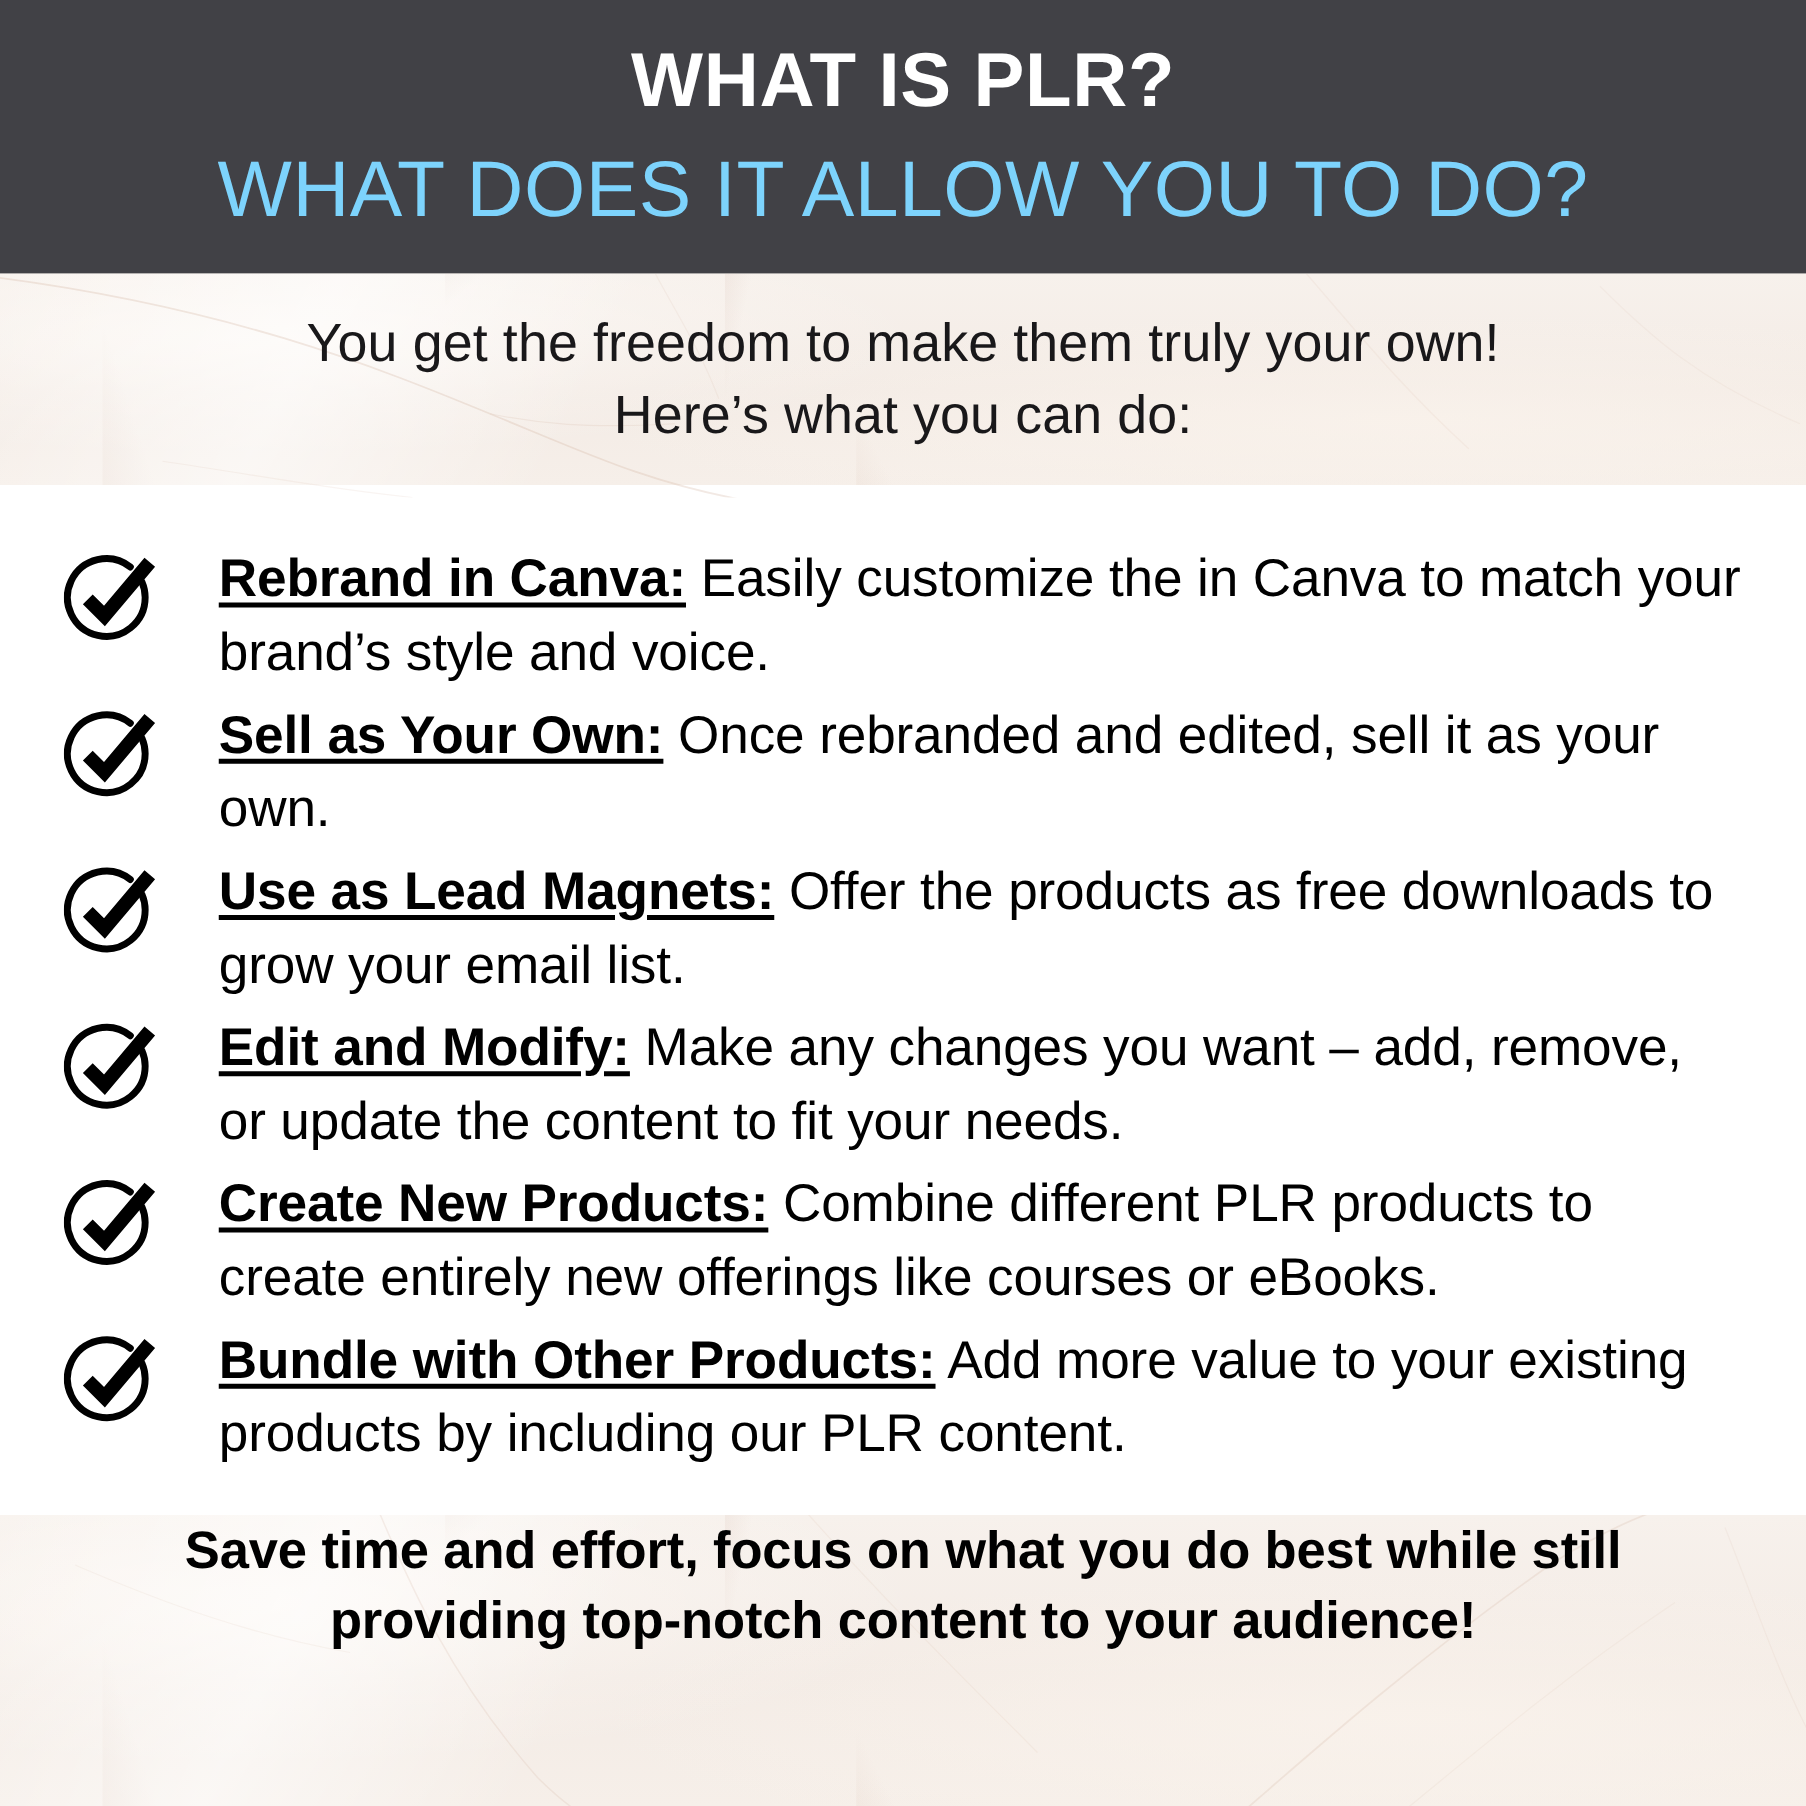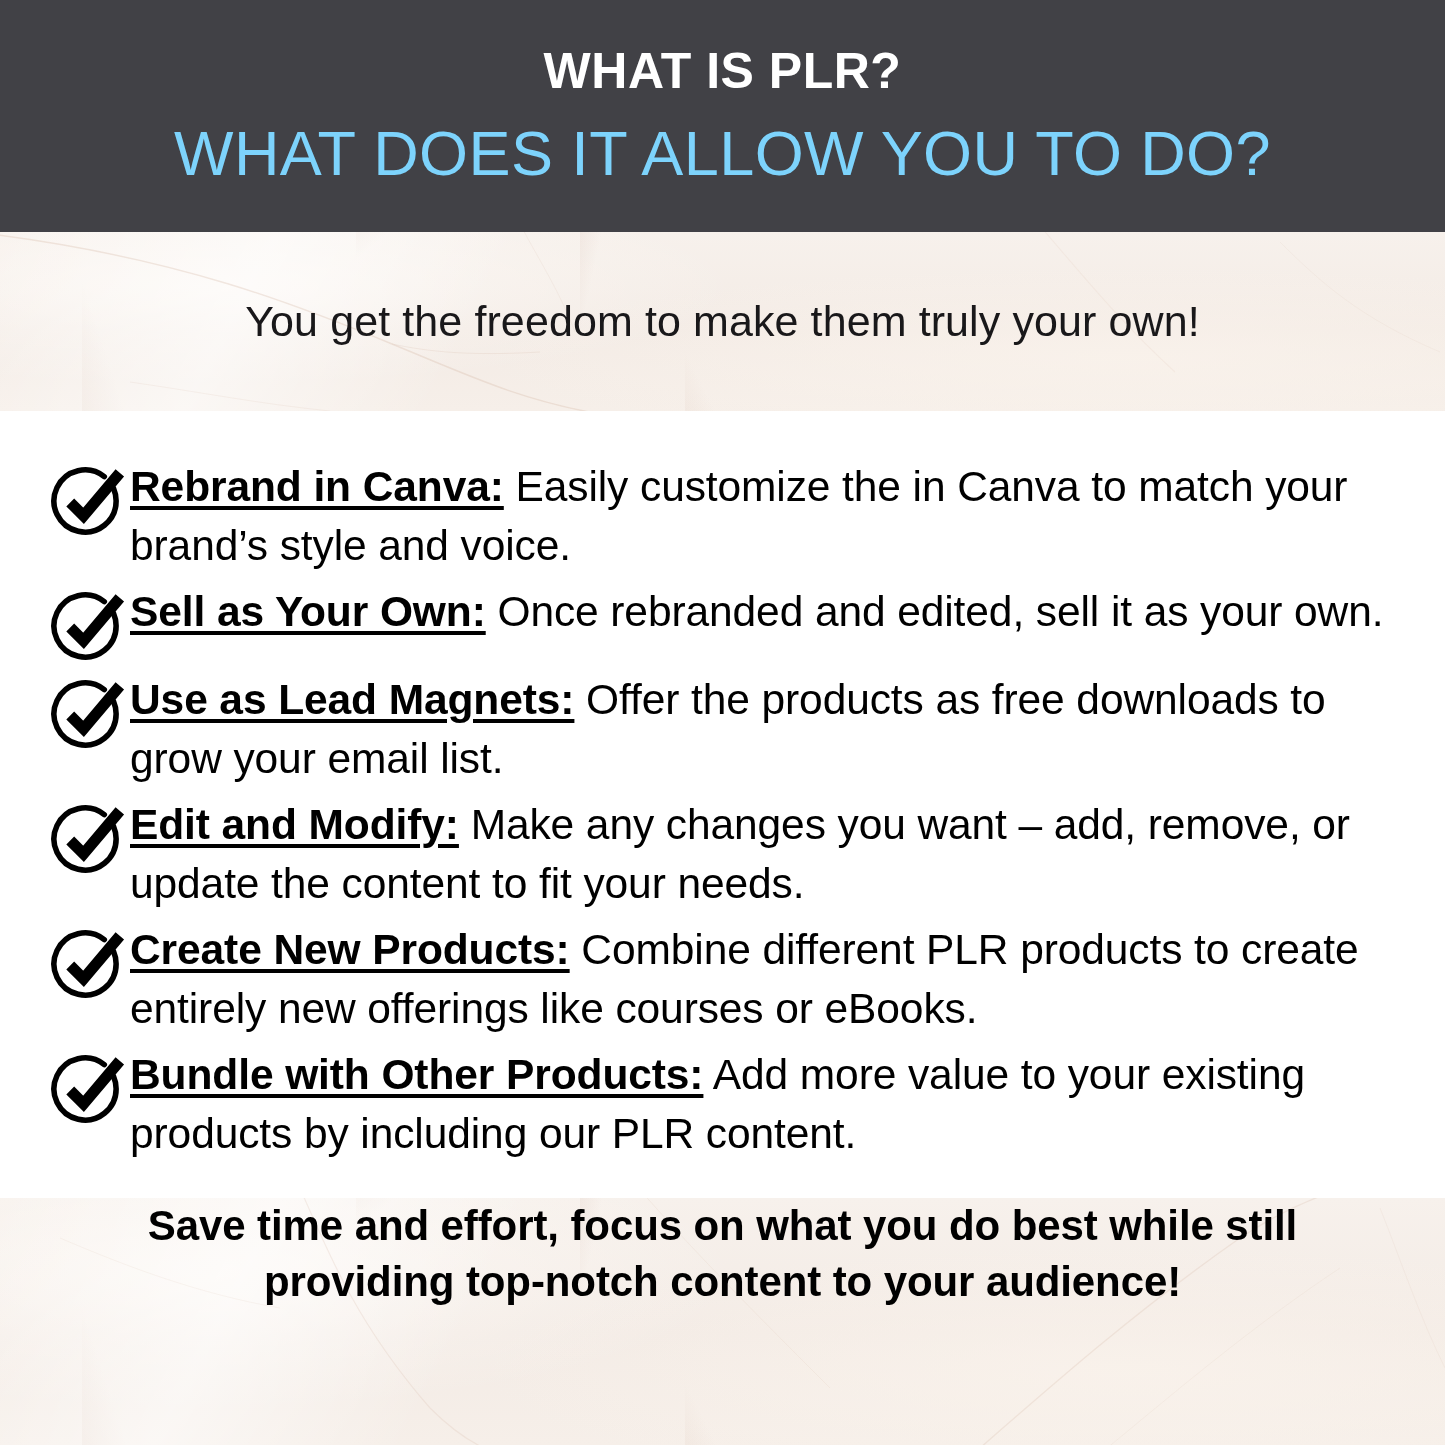--- a/index.html
+++ b/index.html
@@ -49,21 +49,21 @@
   
   .header {
     height:233px;
     background:#414146;
     display:flex; flex-direction:column;
     align-items:center; justify-content:center;
     padding-top:6px;
   }
   .header-title {
     color:#ffffff;
-    font-size:50px;
+    font-size:61px;
     font-weight:700;
     letter-spacing:.5px;
     line-height:1.05;
     text-align:center;
   }
   .header-subtitle {
     color:#7dd3fc;
     font-size:63px;
     font-weight:300;
     letter-spacing:.4px;
@@ -92,20 +92,21 @@
   .body {
     flex:1;
     background:#ffffff;
     padding:44px 52px 30px 46px;
   }
   .list { list-style:none; }
   .item {
     display:flex;
     align-items:flex-start;
     margin-bottom:4px;
+    gap:45px;
   }
   .check-wrap {
     flex:0 0 84px;
     height:76px;
     display:flex;
     align-items:center;
     justify-content:center;
     margin-top:8px;
   }
   .check-icon { display:block; }
@@ -155,20 +156,21 @@
   <div class="intro marble">
     <svg class="veins" viewBox="0 0 1445 179" preserveAspectRatio="none">
       <path d="M-10,2 C180,26 300,74 392,112 C470,144 520,168 600,182" fill="none" stroke="#cfae9b" stroke-width="1.4" opacity=".55"></path>
       <path d="M392,112 C430,120 470,124 540,120" fill="none" stroke="#d3b4a2" stroke-width="1" opacity=".4"></path>
       <path d="M520,-8 C540,30 560,60 575,100" fill="none" stroke="#d8bcab" stroke-width="1" opacity=".32"></path>
       <path d="M1040,-6 C1080,40 1120,90 1175,140" fill="none" stroke="#d6b8a7" stroke-width="1.1" opacity=".28"></path>
       <path d="M1280,10 C1320,50 1360,86 1440,120" fill="none" stroke="#d9bdad" stroke-width="1" opacity=".25"></path>
       <path d="M130,150 C200,160 260,172 330,179" fill="none" stroke="#d4b5a4" stroke-width="1" opacity=".3"></path>
     </svg>
     <div class="intro-line">You get the freedom to make them truly your own!</div>
+    <div class="intro-line">Here’s what you can do:</div>
   </div>
 
   <div class="body">
     <ul class="list">
 
       <li class="item">
         <span class="check-wrap">
           <svg class="check-icon" width="74" height="74" viewBox="0 0 100 100">
             <path d="M72,17 A42,42 0 1 0 88,50 A42,42 0 0 0 84.5,33" fill="none" stroke="#000" stroke-width="7.5" stroke-linecap="round"></path>
             <path d="M26,52 L44,70 L93,12" fill="none" stroke="#000" stroke-width="15" stroke-linecap="butt" stroke-linejoin="miter"></path>

